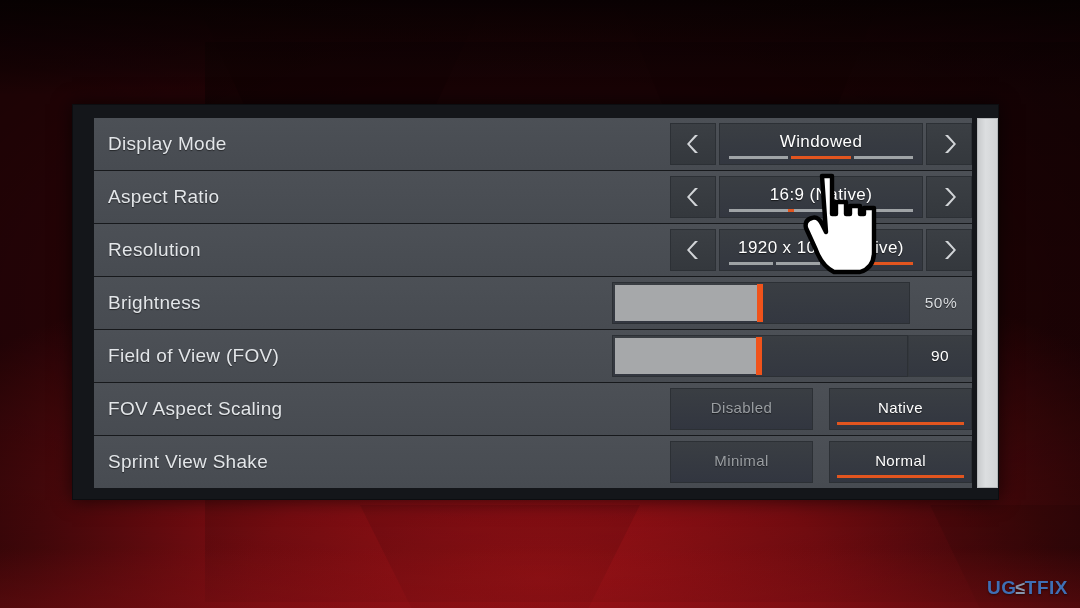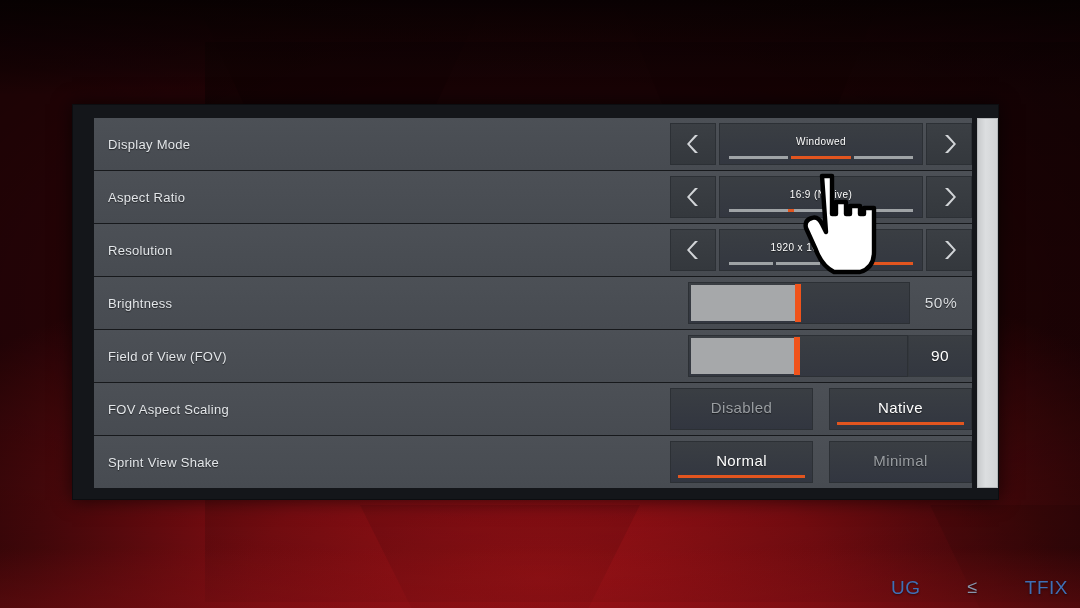--- a/index.html
+++ b/index.html
@@ -31,42 +31,42 @@
   
   .panel{position:absolute;left:72px;top:104px;width:925px;height:394px;
      background:#14161a;border:1px solid #0c0d10;
      box-shadow:0 0 18px rgba(0,0,0,.65);}
   .panel-inner{position:absolute;left:21px;top:13px;width:878px;height:368px;}
 
   .row{position:relative;height:52px;display:flex;align-items:center;
        background:linear-gradient(180deg,#4c5056 0%,#474b51 100%);
        border-bottom:1px solid #17191c;}
   .row:last-child{border-bottom:none;}
-  .row-label{color:#e3e6e9;font-size:13px;letter-spacing:.3px;
+  .row-label{color:#e3e6e9;font-size:19px;letter-spacing:.3px;
        padding-left:14px;text-shadow:0 1px 1px rgba(0,0,0,.5);flex:0 0 auto;}
   .row-ctl{position:absolute;right:0;top:0;height:52px;display:flex;align-items:center;}
 
   
   .ctl-spin{width:302px;}
   .arrow{width:44px;height:40px;background:linear-gradient(180deg,#3b3f44 0%,#34383d 100%);
      border:1px solid #2c3035;display:flex;align-items:center;justify-content:center;flex:0 0 auto;}
   .arrow svg{display:block;}
   .valbox{position:relative;flex:1 1 auto;height:40px;margin:0 3px;
      background:linear-gradient(180deg,#3a3e43 0%,#333740 100%);border:1px solid #2c3035;
      display:flex;align-items:center;justify-content:center;}
-  .valtxt{color:#fff;font-size:10px;letter-spacing:.4px;text-shadow:0 1px 1px rgba(0,0,0,.6);
+  .valtxt{color:#fff;font-size:17px;letter-spacing:.4px;text-shadow:0 1px 1px rgba(0,0,0,.6);
      margin-bottom:5px;white-space:nowrap;}
   .segbar{position:absolute;left:9px;right:9px;bottom:5px;height:3px;display:flex;gap:3px;}
   .seg{flex:1 1 0;background:#9fa3a6;height:3px;}
   .seg.on{background:#e2551f;}
   .segcont{position:absolute;left:9px;right:9px;bottom:5px;height:3px;background:#9fa3a6;}
   .segdot{position:absolute;bottom:5px;height:3px;width:6px;background:#e2551f;}
 
   
-  .ctl-slider{width:284px;}
+  .ctl-slider{width:360px;}
   .slider{position:relative;flex:1 1 auto;height:40px;
      background:linear-gradient(180deg,#3a3e43 0%,#333740 100%);border:1px solid #2c3035;}
   .slider-fill{position:absolute;left:2px;top:2px;bottom:2px;background:#a6a8aa;}
   .slider-knob{position:absolute;top:1px;bottom:1px;width:6px;background:#f0531b;}
   .slider-val{flex:0 0 62px;height:40px;display:flex;align-items:center;justify-content:center;
      color:#d8dbde;font-size:15.5px;letter-spacing:.5px;text-shadow:0 1px 1px rgba(0,0,0,.5);}
   .slider-val.boxed{border:1px solid #33373c;background:linear-gradient(180deg,#3a3e43 0%,#333740 100%);color:#fff;}
 
   
   .ctl-toggle{width:302px;gap:16px;}
@@ -79,23 +79,23 @@
 
   
   .scrollbar{position:absolute;right:2px;top:13px;width:19px;height:368px;background:#121418;}
   .scroll-thumb{position:absolute;left:0;top:0;width:19px;height:368px;
      background:linear-gradient(90deg,#c9cbcd 0%,#dcdee0 40%,#d2d4d6 100%);border:1px solid #b6b8ba;}
 
   
   .cursor{position:absolute;left:800px;top:168px;width:80px;height:110px;}
 
   
-  .wm{position:absolute;right:12px;bottom:9px;font-size:19px;font-weight:normal;
+  .wm{position:absolute;right:12px;bottom:9px;font-size:19px;font-weight:bold;
      letter-spacing:.5px;color:#3f6fb5;text-shadow:0 1px 2px rgba(0,0,0,.5);
-     display:flex;align-items:flex-start;gap:48px;}
+     display:flex;align-items:flex-end;}
   .wm .lt{color:#8796ad;font-size:18px;margin:0 -1px;}
 </style>
 </head>
 <body>
 
 <div class="stage">
 
   <div class="bg"></div>
   <div class="bg-shade"></div>
   <div class="tri tri-a"></div>
@@ -202,25 +202,25 @@
               <span>Disabled</span>
             </div>
             <div class="tgl sel">
               <span>Native</span>
             </div>
           </div>
         </div>
         <div class="row">
           <div class="row-label">Sprint View Shake</div>
           <div class="row-ctl ctl-toggle">
+            <div class="tgl">
+              <span>Minimal</span>
+            </div>
             <div class="tgl sel">
               <span>Normal</span>
-            </div>
-            <div class="tgl">
-              <span>Minimal</span>
             </div>
           </div>
         </div>
       </div>
 
     <div class="scrollbar">
       <div class="scroll-thumb"></div>
     </div>
   </div>
 

